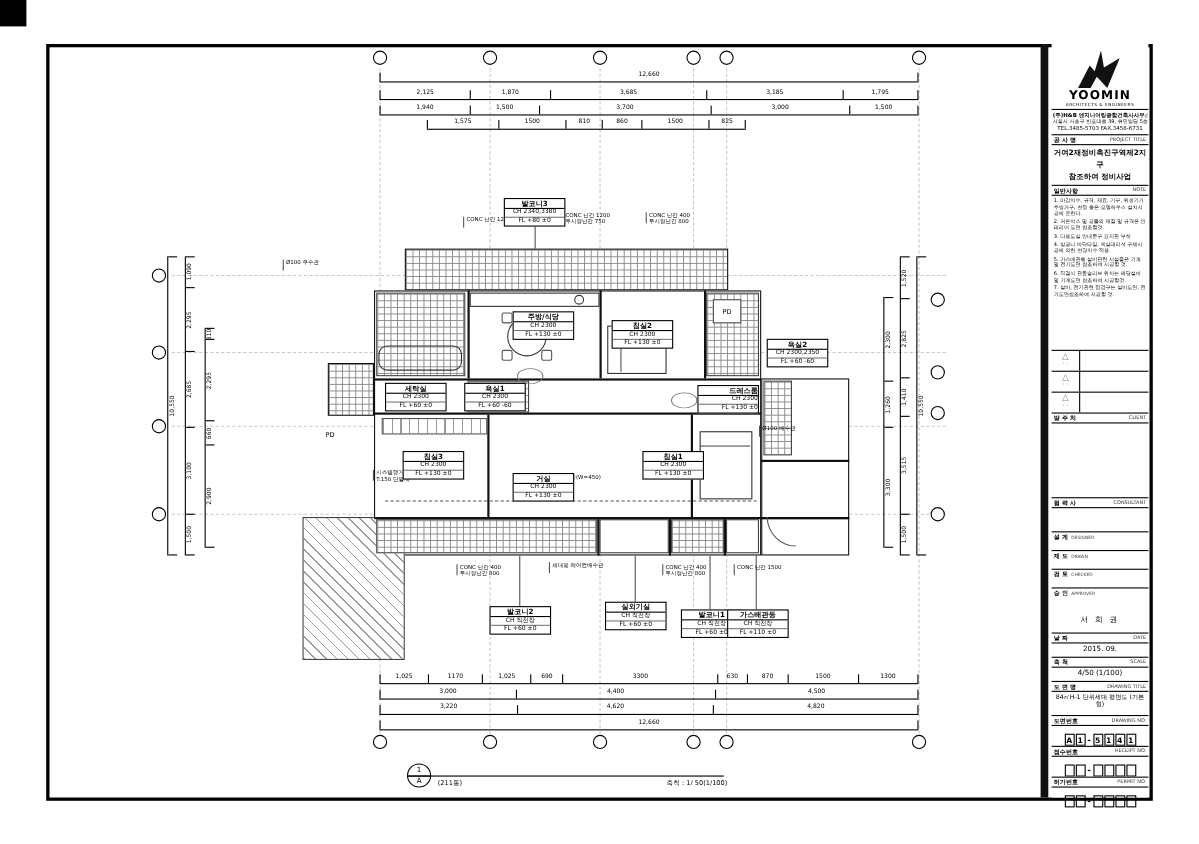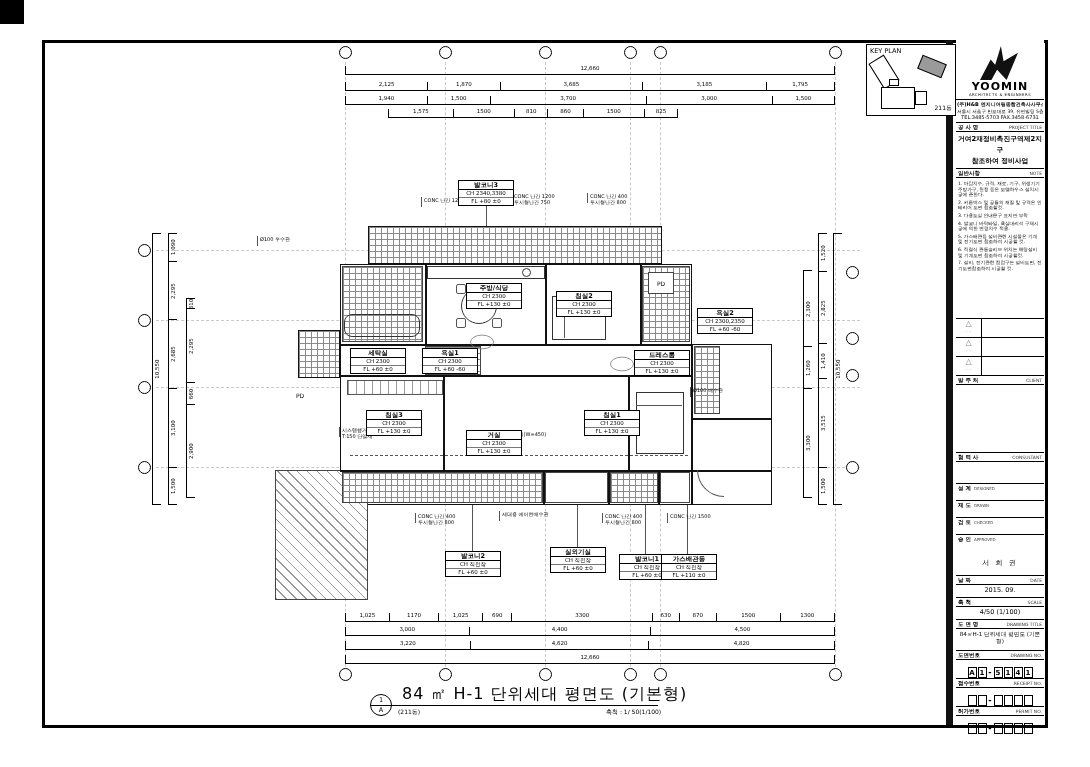--- a/index.html
+++ b/index.html
@@ -60,29 +60,20 @@
 </head>
 <body>
 <div id="page">
 
 <div class="abs corner-mark" style="left:0;top:0;width:24px;height:24px;"></div>
 
 <div class="abs frame" style="left:42px;top:40px;width:1000px;height:682px;"></div>
 
 <div class="abs blk" style="left:946px;top:40px;width:7px;height:685px;"></div>
 
-<div class="abs" style="left:866px;top:44px;width:88px;height:70px;border:1.5px solid #000;background:#fff;z-index:40;">
-  <div class="abs" style="left:3px;top:2px;font-size:6.5px;">KEY PLAN</div>
-  <div class="abs kp-rect" style="left:8px;top:12px;width:18px;height:30px;transform:rotate(-32deg);"></div>
-  <div class="abs kp-rect" style="left:52px;top:14px;width:26px;height:15px;transform:rotate(22deg);background:#9a9a9a;"></div>
-  <div class="abs kp-rect" style="left:22px;top:34px;width:10px;height:7px;"></div>
-  <div class="abs kp-rect" style="left:14px;top:42px;width:34px;height:22px;"></div>
-  <div class="abs kp-rect" style="left:48px;top:46px;width:12px;height:14px;"></div>
-  <div class="abs" style="right:3px;bottom:2px;font-size:6px;">211동</div>
-</div>
 
 <div class="abs tstrip" style="left:956px;top:40px;width:88px;height:685px;background:#fff;z-index:40;">
 
   <div class="abs" style="left:24px;top:6px;">
     <div class="logo-glyph"></div>
   </div>
   <div class="abs" style="left:0;top:40px;width:88px;text-align:center;font-weight:bold;font-size:11px;letter-spacing:1px;">YOOMIN</div>
   <div class="abs" style="left:0;top:52px;width:88px;text-align:center;font-size:3.8px;letter-spacing:0.5px;">ARCHITECTS &amp; ENGINEERS</div>
 
   <div class="abs" style="left:0;top:59px;width:88px;border-top:1.4px solid #000;"></div>
@@ -456,21 +447,21 @@
       <div class="rlabel" style="position:absolute;left:556px;top:291px;">
         <div class="rname">침실2</div>
         <div class="rrow">CH 2300</div>
         <div class="rrow">FL +130  ±0</div>
       </div>
       <div class="rlabel" style="position:absolute;left:697px;top:308px;">
         <div class="rname">욕실2</div>
         <div class="rrow">CH 2300,2350</div>
         <div class="rrow">FL +60  -60</div>
       </div>
-      <div class="rlabel" style="position:absolute;left:634px;top:350px;">
+      <div class="rlabel" style="position:absolute;left:634px;top:350px;text-align:right;">
         <div class="rname">드레스룸</div>
         <div class="rrow">CH 2300</div>
         <div class="rrow">FL +130  ±0</div>
       </div>
       <div class="rlabel" style="position:absolute;left:350px;top:348px;">
         <div class="rname">세탁실</div>
         <div class="rrow">CH 2300</div>
         <div class="rrow">FL +60  ±0</div>
       </div>
       <div class="rlabel" style="position:absolute;left:422px;top:348px;">
@@ -545,18 +536,17 @@
       <div class="leader" style="position:absolute;left:602px;top:513px;width:1px;height:10px;"></div>
       <div class="ann" style="position:absolute;left:670px;top:513px;">CONC 난간 1500</div>
       <div class="leader" style="position:absolute;left:667px;top:513px;width:1px;height:10px;"></div>
     </div>
 
 <div class="abs" style="left:370px;top:694px;width:22px;height:22px;border:1.5px solid #000;border-radius:50%;box-sizing:border-box;z-index:35;background:#fff;">
   <div style="position:absolute;left:0;right:0;top:50%;border-top:1px solid #000;"></div>
   <div style="position:absolute;left:0;right:0;top:1px;text-align:center;font-size:6.5px;">1</div>
   <div style="position:absolute;left:0;right:0;bottom:1px;text-align:center;font-size:6.5px;">A</div>
 </div>
-<div class="abs" style="left:402px;top:684px;font-size:16px;letter-spacing:1px;z-index:35;">84 ㎡ H-1 단위세대 평면도 (기본형)</div>
 <div class="abs" style="left:370px;top:705px;width:288px;border-top:1.8px solid #000;z-index:35;"></div>
 <div class="abs" style="left:398px;top:708px;font-size:6px;z-index:35;">(211동)</div>
 <div class="abs" style="left:606px;top:708px;font-size:6px;z-index:35;">축척 : 1/ 50(1/100)</div>
 
 </div>
 
 </body></html>

